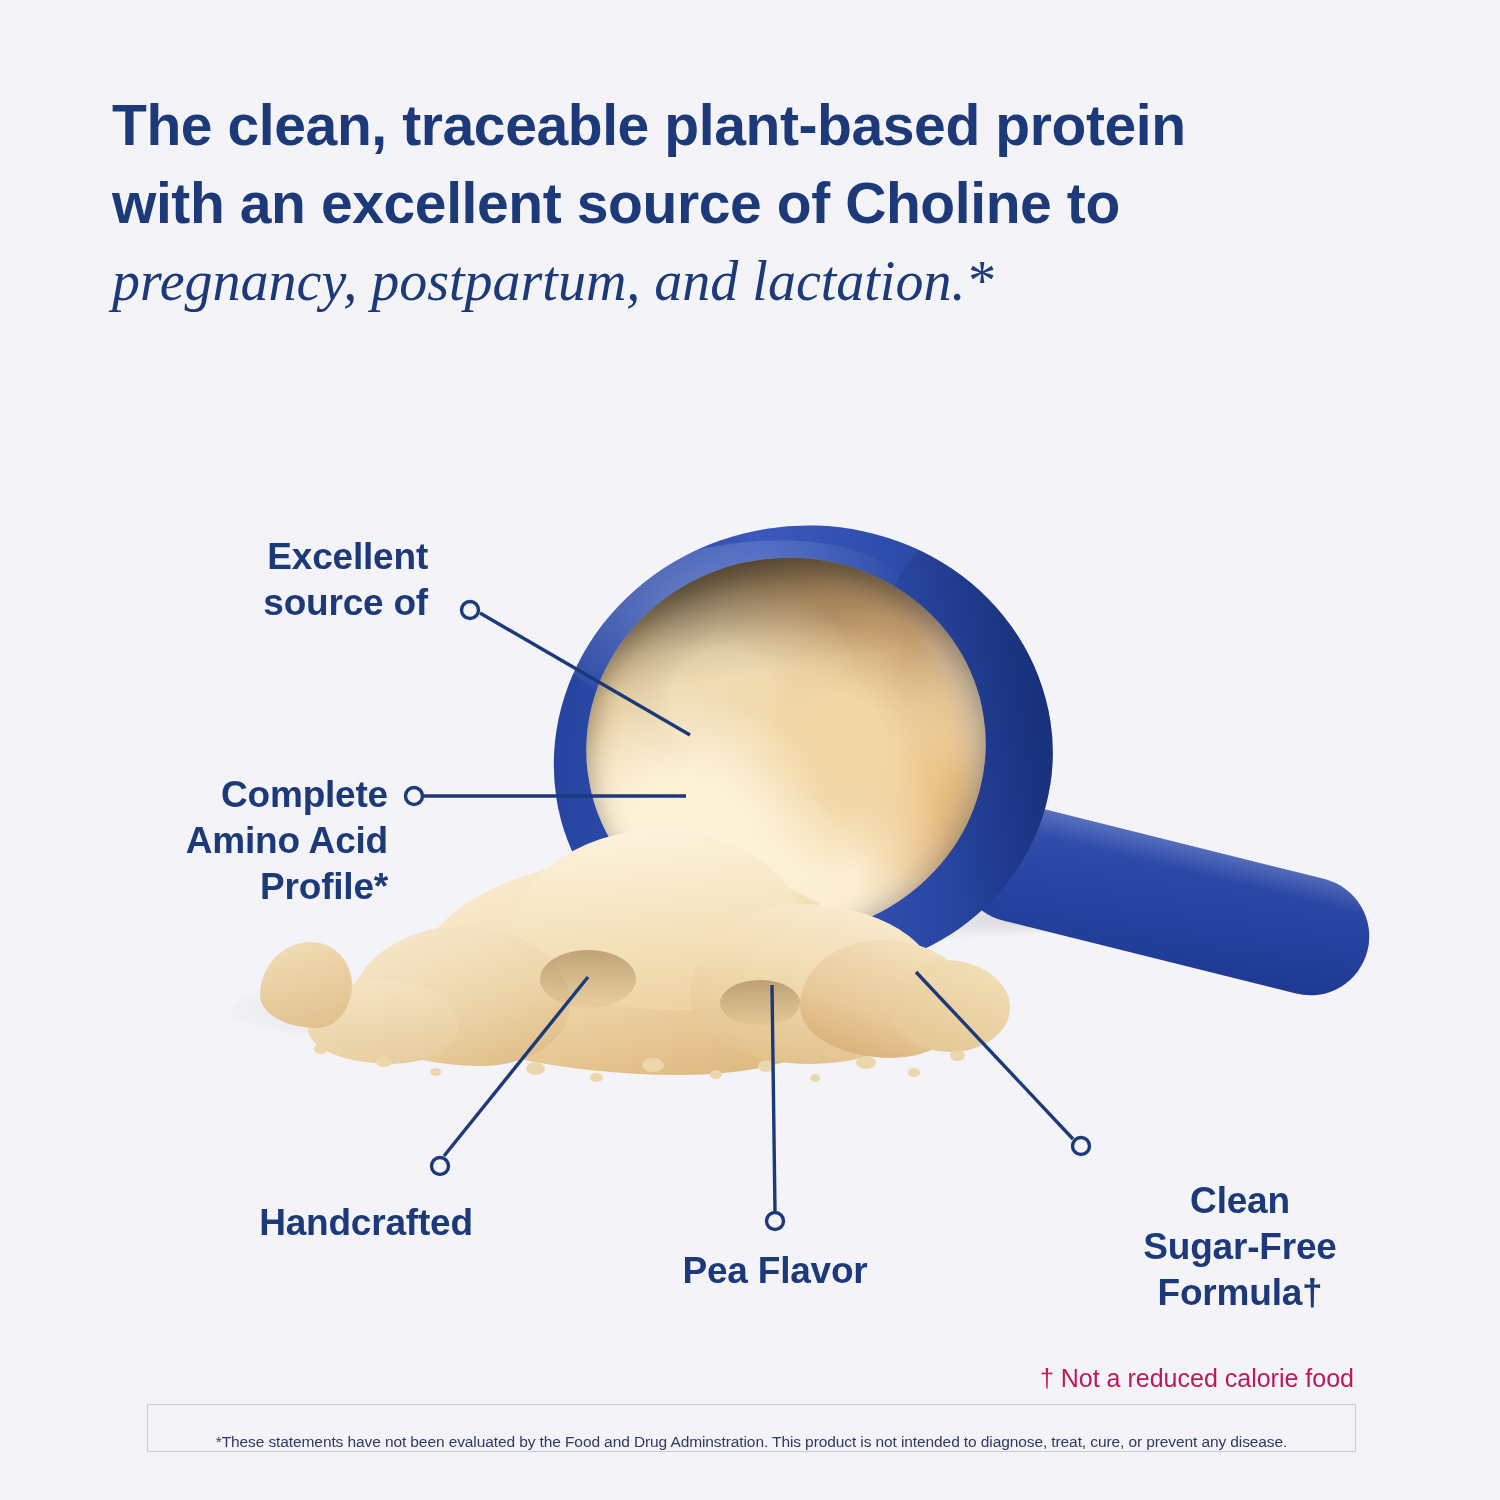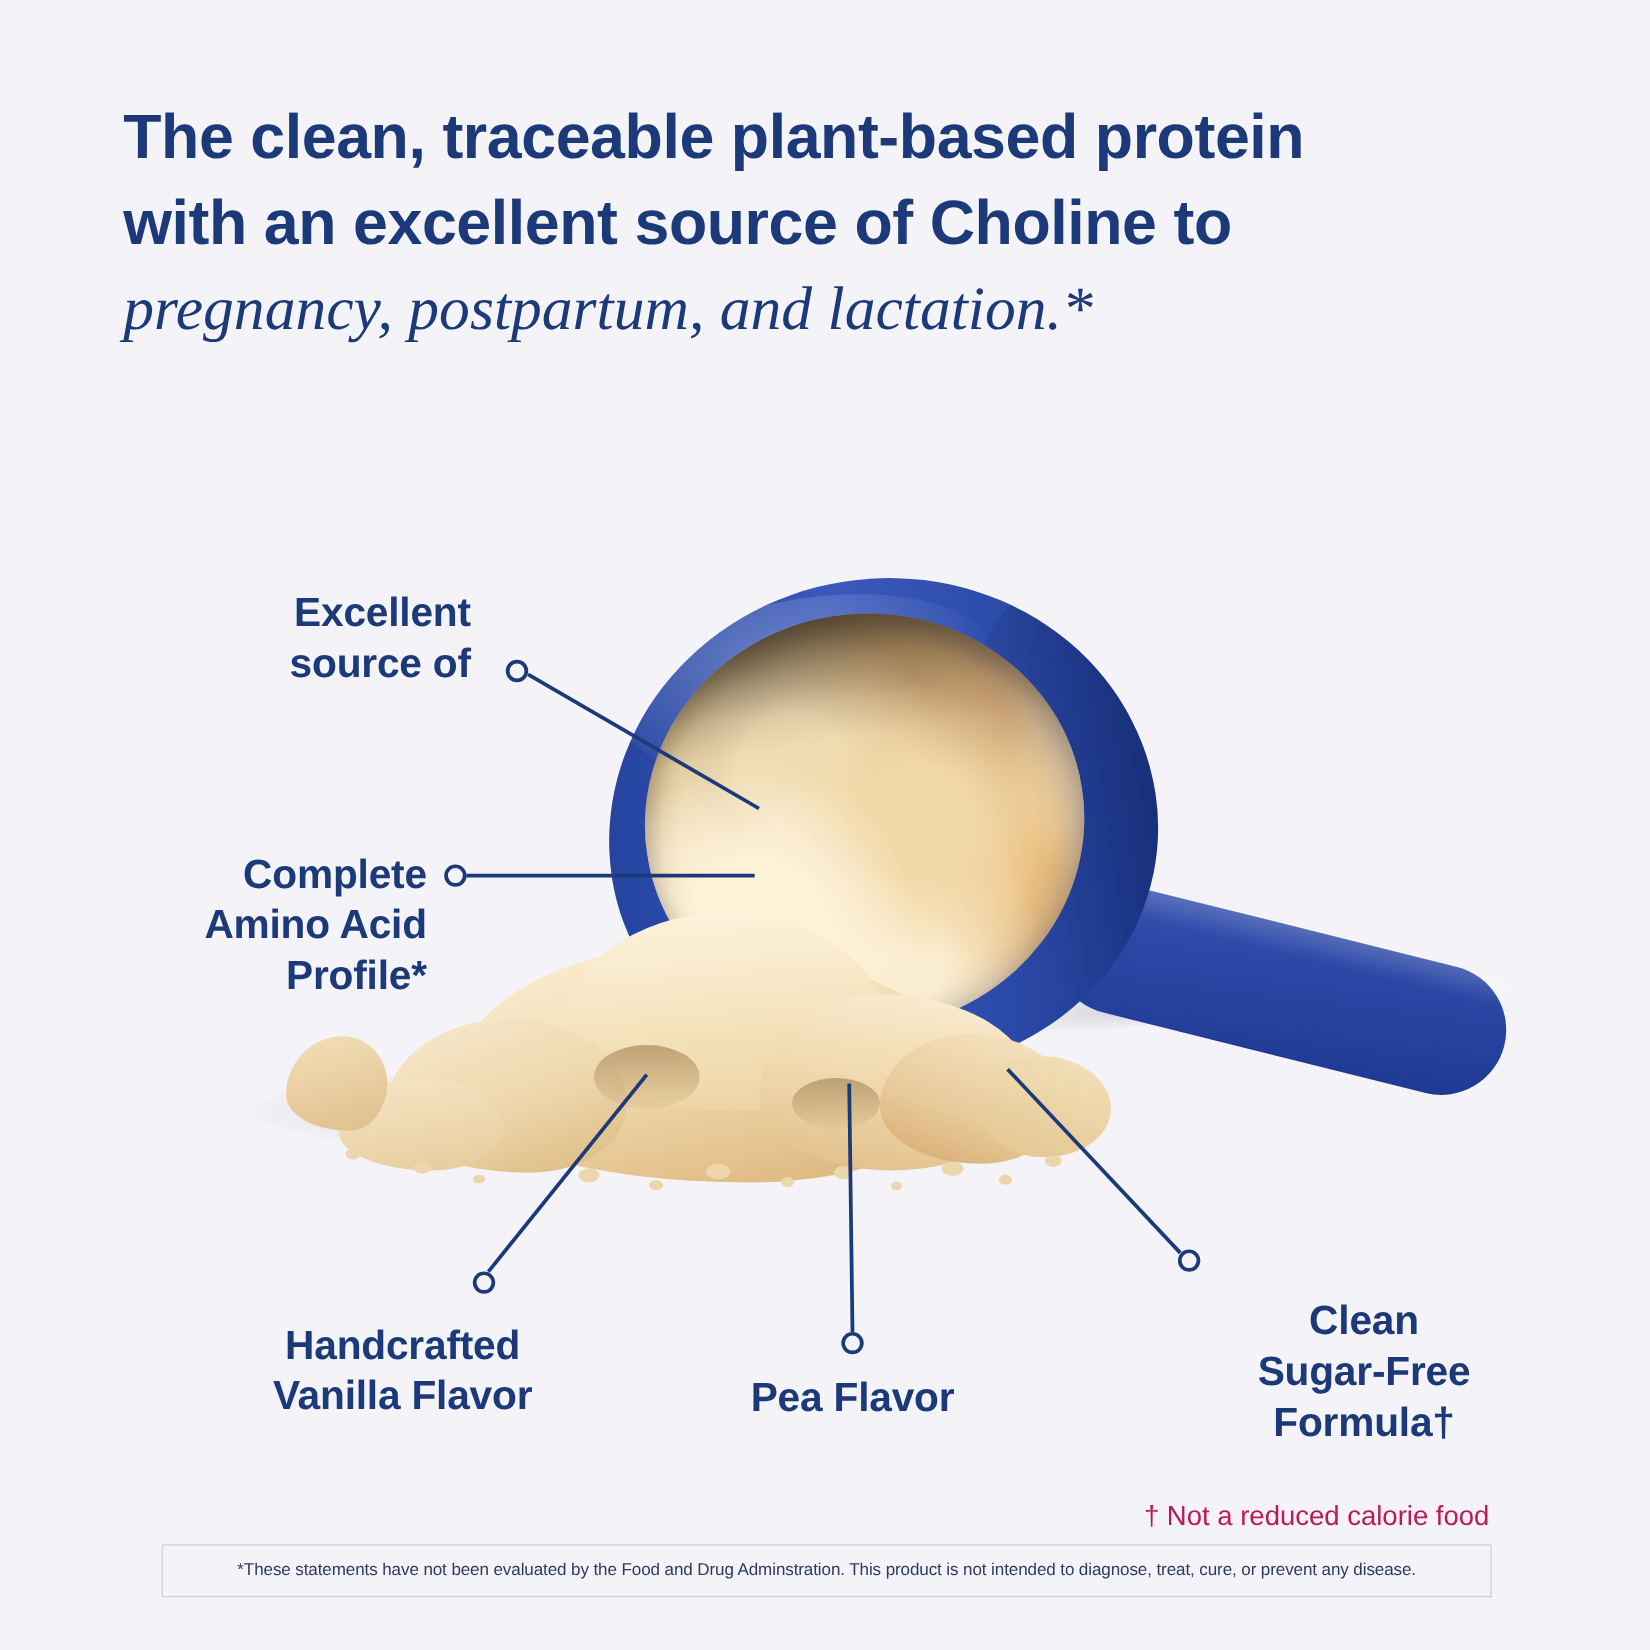--- a/index.html
+++ b/index.html
@@ -169,21 +169,21 @@
     font-size:25px;
     font-weight:400;
     letter-spacing:0px;
   }
   #disclaimer-box {
     position:absolute;
     left:147px; top:1404px;
     width:1209px; height:48px;
     border:1px solid #c9c8d6;
     display:flex;
-    align-items:center;
+    align-items:flex-end;
     justify-content:center;
     background:#f4f3f7;
   }
   #disclaimer-text {
     color:#2c3a62;
     font-size:15.5px;
     font-weight:400;
     letter-spacing:-0.1px;
     white-space:nowrap;
   }
@@ -261,21 +261,20 @@
 </div>
 
 <div class="callout-label lbl-right" style="left:100px; top:772px; width:288px;">
   <div>Complete</div>
   <div>Amino Acid</div>
   <div>Profile*</div>
 </div>
 
 <div class="callout-label lbl-center" style="left:186px; top:1200px; width:360px;">
   <div>Handcrafted</div>
-  <div>Vanilla Flavor</div>
 </div>
 
 <div class="callout-label lbl-center" style="left:615px; top:1248px; width:320px;">
   <div>Pea Flavor</div>
 </div>
 
 <div class="callout-label lbl-center" style="left:1095px; top:1178px; width:290px;text-align:center;">
   <div>Clean</div>
   <div>Sugar-Free</div>
   <div>Formula†</div>

